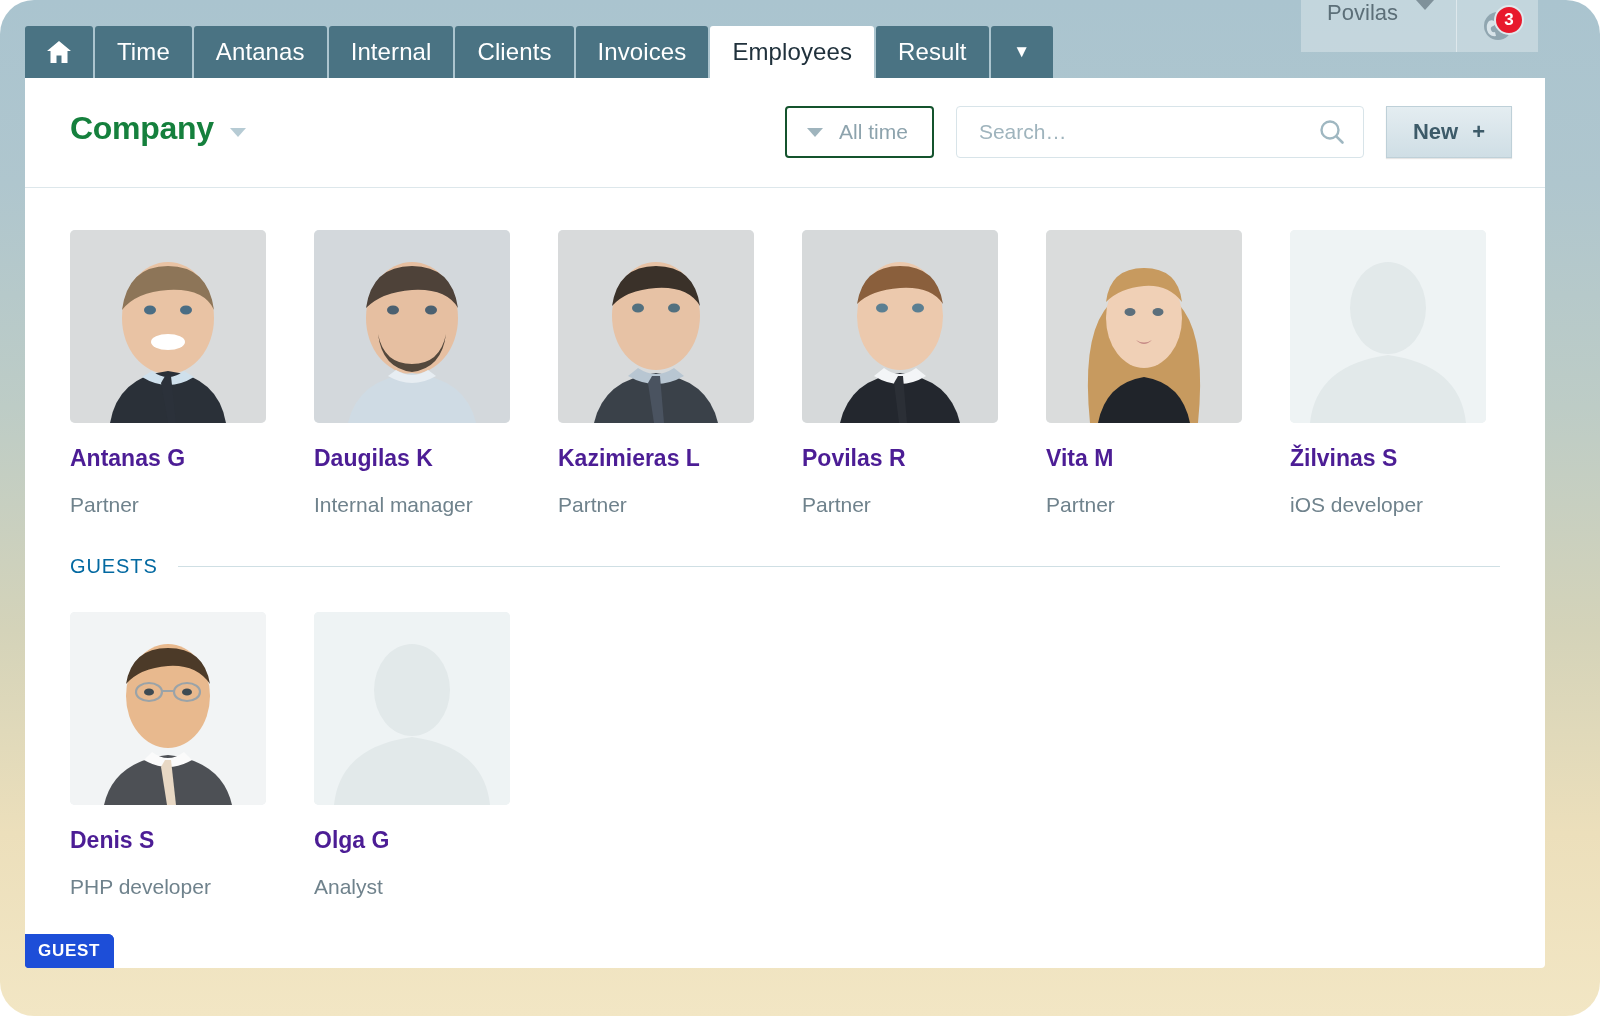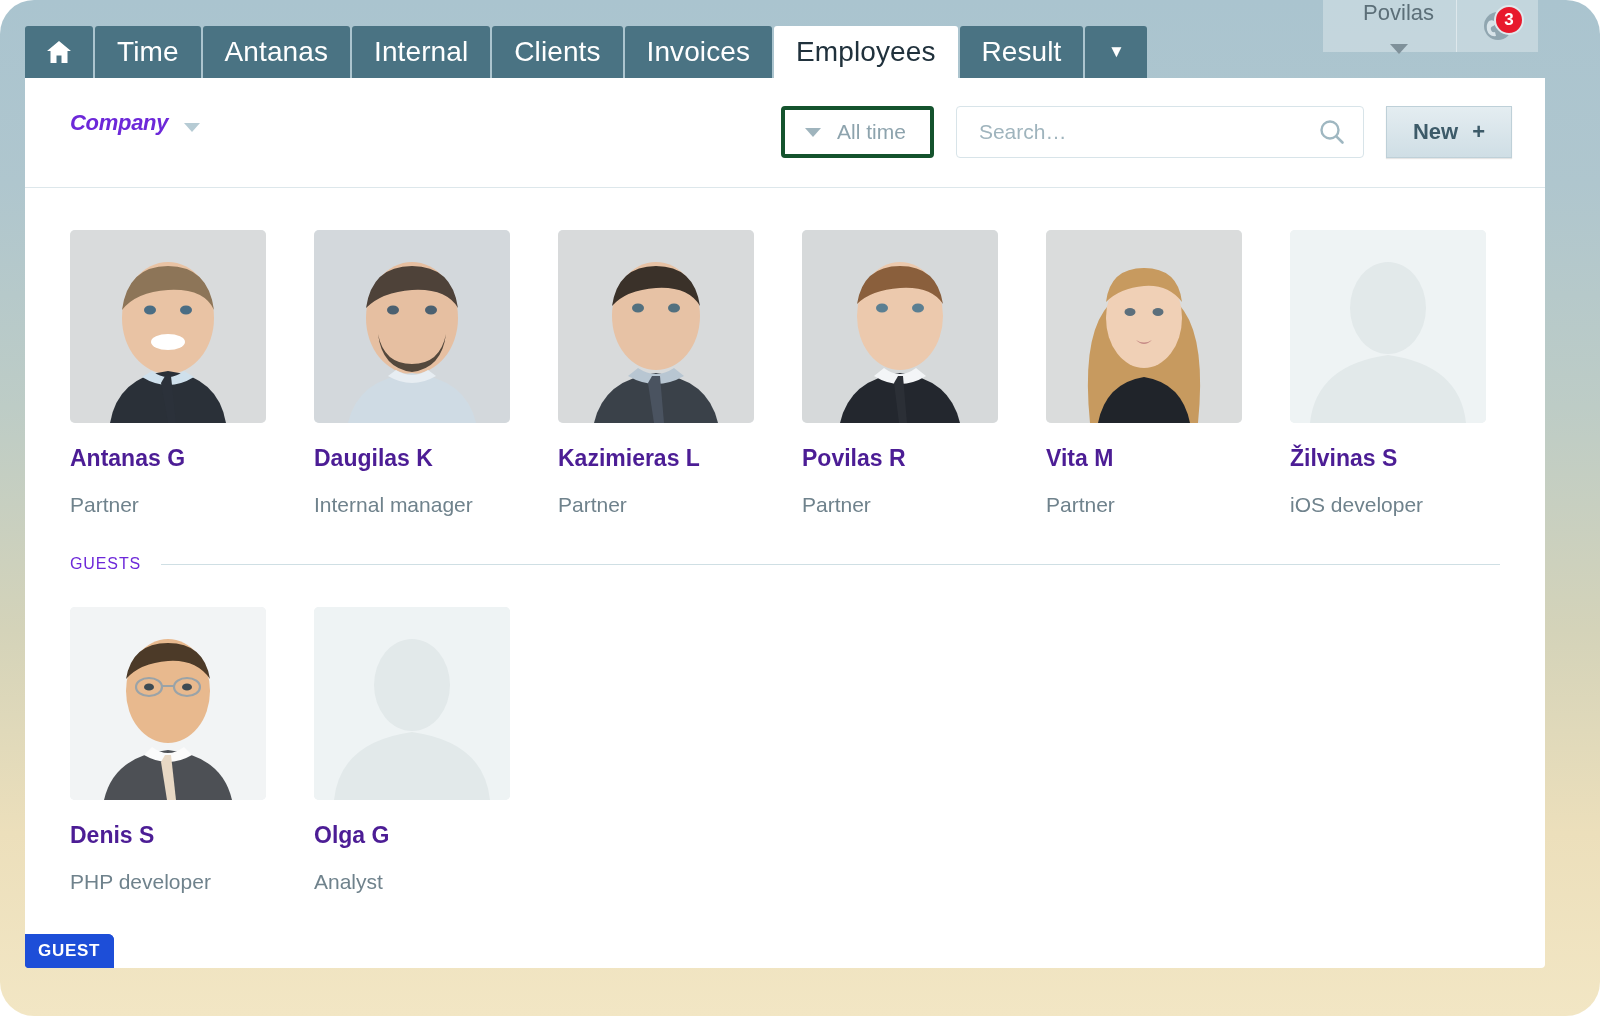--- a/index.html
+++ b/index.html
@@ -40,21 +40,21 @@
     position: absolute;
     left: 25px; top: 26px;
     display: flex;
     align-items: flex-end;
     height: 52px;
   }
   .tab {
     height: 52px;
     background: #4a7383;
     color: #ffffff;
-    font-size: 28px;
+    font-size: 24px;
     display: flex;
     align-items: center;
     justify-content: center;
     padding: 0 22px;
     margin-right: 2px;
     border-radius: 3px 3px 0 0;
     white-space: nowrap;
     cursor: pointer;
     letter-spacing: .1px;
   }
@@ -74,27 +74,26 @@
   #userbox {
     position: absolute;
     right: 62px; top: 0;
     display: flex;
     align-items: stretch;
     height: 52px;
   }
   #user-menu {
     background: rgba(255,255,255,.30);
     display: flex;
-    align-items: center;
+    align-items: flex-start;
     gap: 18px;
-    padding: 0 22px 0 40px;
+    padding: 0 22px 0 26px;
     color: #5c6f78;
     font-size: 22px;
     cursor: pointer;
-    flex-direction: column;
   }
   #globe-btn {
     background: rgba(255,255,255,.30);
     border-left: 1px solid rgba(255,255,255,.45);
     width: 82px;
     display: flex;
     align-items: center;
     justify-content: center;
     position: relative;
     cursor: pointer;
@@ -139,46 +138,45 @@
   }
   #page-title {
     position: absolute;
     left: 45px; top: 32px;
     display: flex;
     align-items: center;
     gap: 16px;
     cursor: pointer;
   }
   #page-title .title-text {
-    font-size: 22px;
+    font-size: 32px;
     font-weight: bold;
-    color: #6d28d9;
+    color: #15803d;
     letter-spacing: -.3px;
-    font-style: italic;
   }
   .caret-sm {
     width: 0; height: 0;
     border-left: 8px solid transparent;
     border-right: 8px solid transparent;
     border-top: 9px solid #b6cbd4;
     margin-top: 8px;
   }
 
   #toolbar-right {
     position: absolute;
     right: 33px; top: 28px;
     display: flex;
     align-items: center;
     gap: 22px;
   }
 
   #period-filter {
     height: 52px;
     min-width: 138px;
-    border: 4px solid #14532d;
+    border: 2px solid #14532d;
     border-radius: 4px;
     display: flex;
     align-items: center;
     gap: 16px;
     padding: 0 24px 0 20px;
     color: #8da3ad;
     font-size: 21px;
     cursor: pointer;
     background: #fff;
   }
@@ -273,22 +271,22 @@
   }
 
   
   .section-divider {
     display: flex;
     align-items: center;
     gap: 20px;
     margin: 38px 0 34px 0;
   }
   .section-divider .label {
-    font-size: 16px;
-    color: #6d28d9;
+    font-size: 20px;
+    color: #0369a1;
     letter-spacing: .9px;
   }
   .section-divider .rule {
     flex: 1;
     height: 1px;
     background: #cfdfe4;
   }
 </style>
 </head>
 <body>

